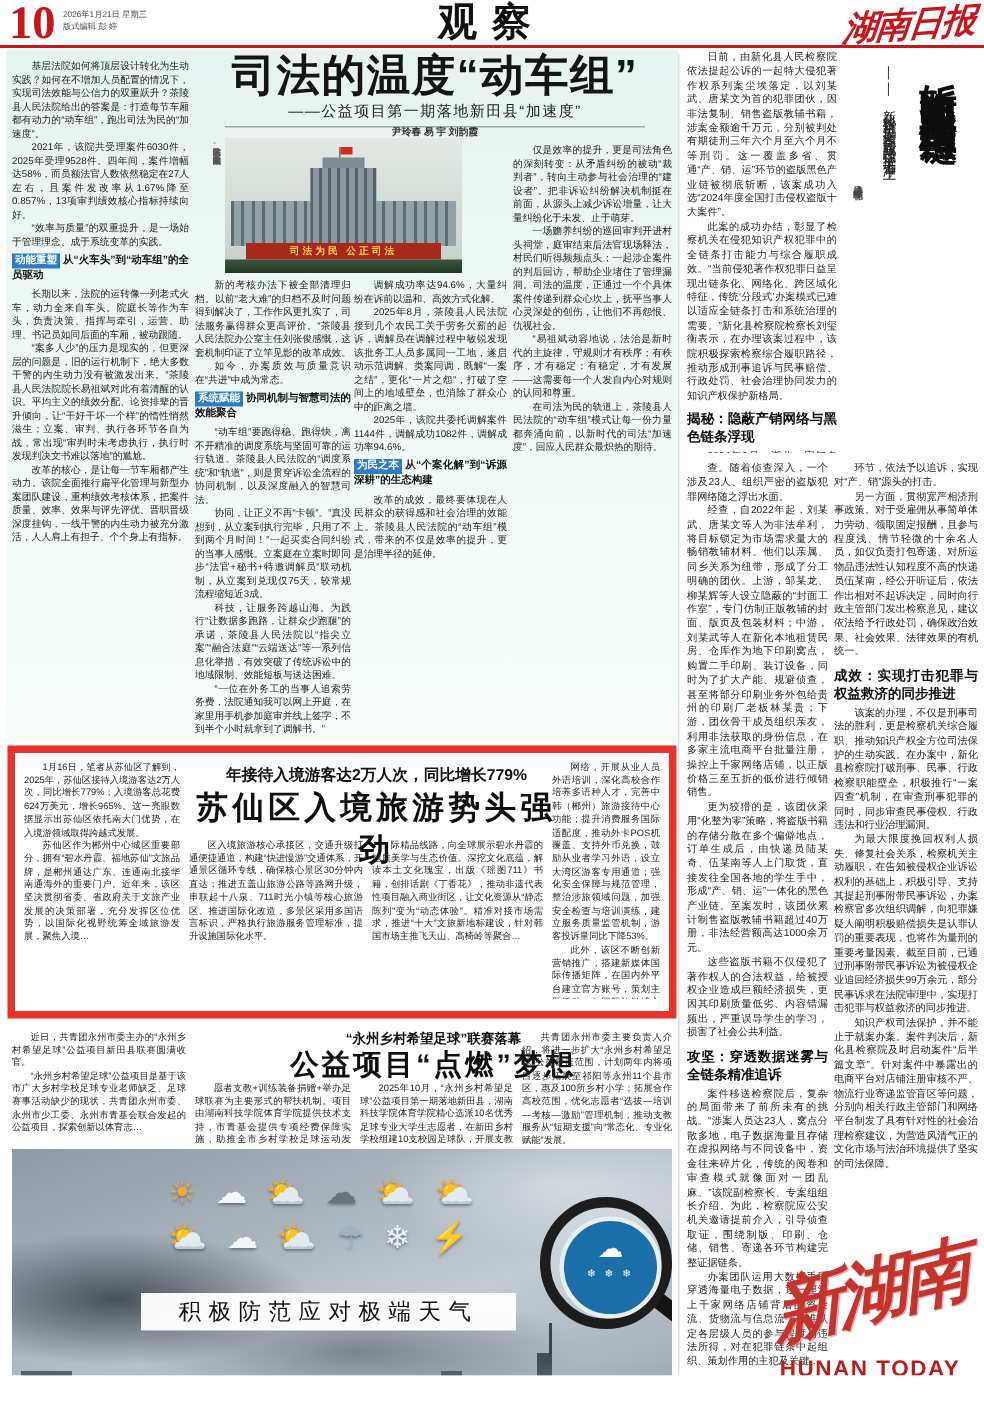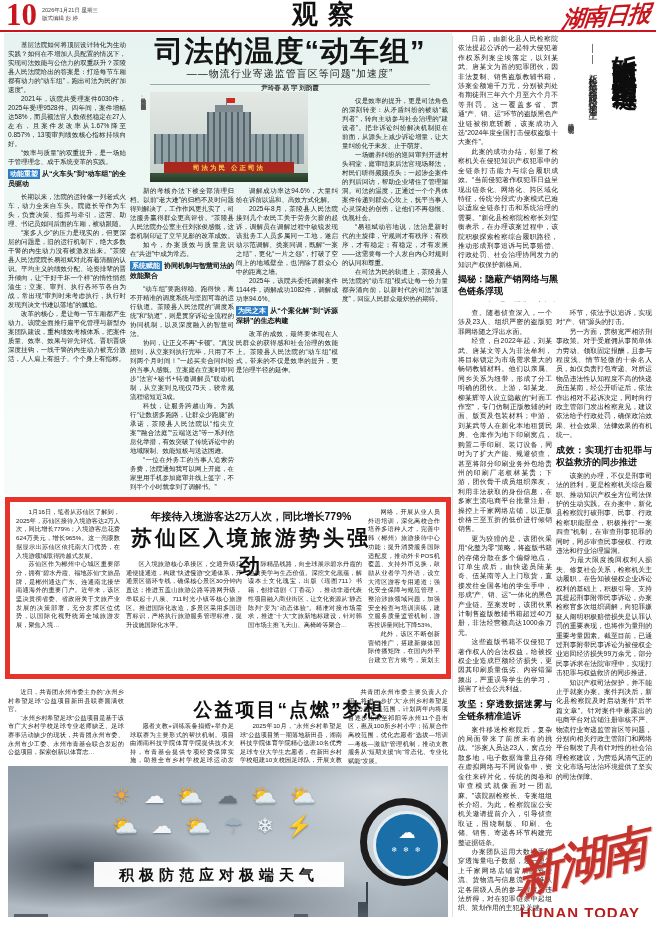--- a/index.html
+++ b/index.html
@@ -95,21 +95,21 @@
   .wicon{font-size:21px;line-height:24px;text-shadow:0 1px 2px rgba(30,40,50,.45);}
   .glass{position:absolute;left:352px;top:32px;width:88px;height:88px;border:7px solid #1d1d1d;
        border-radius:50%;background:rgba(215,225,232,.35);box-sizing:border-box;z-index:3;}
   .glass-inner{position:absolute;left:6px;top:6px;width:62px;height:62px;border-radius:50%;
        background:#1b6fa8;border:3px solid #e8eef2;text-align:center;color:#fff;}
   .glass-cloud{font-size:17px;line-height:26px;display:block;margin-top:6px;}
   .glass-flakes{font-size:7px;letter-spacing:2px;display:block;line-height:8px;}
   .glass-handle{position:absolute;left:418px;top:108px;width:58px;height:11px;background:#141414;
        transform:rotate(38deg);border-radius:4px;z-index:2;}
   .psa-banner{position:absolute;left:86px;top:96px;width:250px;height:25px;background:rgba(255,255,255,.96);
-       text-align:center;font-size:15px;font-weight:700;letter-spacing:5px;line-height:25px;color:#111;z-index:4;}
+       text-align:center;font-size:15px;font-weight:400;letter-spacing:5px;line-height:25px;color:#111;z-index:4;}
   .skyline{position:absolute;left:0;bottom:0;width:100%;height:60px;z-index:1;}
   .bld{position:absolute;bottom:0;background:#49545e;opacity:.9;}
   .bld.b1{left:6px;width:34px;height:34px;background:#3e4952;}
   .bld.b2{left:44px;width:16px;height:24px;}
   .bld.b3{left:180px;width:20px;height:18px;opacity:.65;}
   .bld.b4{left:286px;width:14px;height:34px;background:#414b55;}
   .bld.b5{left:304px;width:22px;height:22px;opacity:.8;}
   .bld.b6{left:350px;width:10px;height:46px;background:#39434c;}
   .bld.b7{left:366px;width:18px;height:26px;opacity:.75;}
   .spire{position:absolute;left:358px;bottom:44px;width:2px;height:22px;background:#39434c;}
@@ -129,21 +129,21 @@
     <div>2026年1月21日 星期三</div>
     <div>版式编辑 彭 婷</div>
   </div>
   <div class="section-title">观察</div>
   <div class="paper-logo">湖南日报</div>
   <div class="red-rule"></div>
   <div class="v-divider"></div>
 
   <div class="main-bg"></div>
   <div class="m-headline">司法的温度“动车组”</div>
-  <div class="m-deck">——物流行业寄递监管盲区等问题“加速度”</div>
+  <div class="m-deck">——公益项目第一期落地新田县“加速度”</div>
   <div class="m-byline">尹玲春 易 宇 刘韵霞</div>
 
   <div class="col" style="left:8px;top:40px;width:118px;height:452px;">
     <div>
         <p class="para">基层法院如何将顶层设计转化为生动实践？如何在不增加人员配置的情况下，实现司法效能与公信力的双重跃升？茶陵县人民法院给出的答案是：打造每节车厢都有动力的“动车组”，跑出司法为民的“加速度”。</p>
         <p class="para">2021年，该院共受理案件6030件，2025年受理9528件。四年间，案件增幅达58%，而员额法官人数依然稳定在27人左右，且案件发改率从1.67%降至0.857%，13项审判绩效核心指标持续向好。</p>
         <p class="para">“效率与质量”的双重提升，是一场始于管理理念、成于系统变革的实践。</p>
       </div>
     <div class="m-sub">
       <span class="badge">动能重塑</span><span class="badge-title">从“火车头”到“动车组”的全员驱动</span>
@@ -226,20 +226,21 @@
     </div>
     <div class="col" style="left:358px;top:6px;width:72px;height:158px;font-size:6.2px;line-height:8.7px;">
       <div>
           <p class="para">网络，开展从业人员外语培训，深化高校合作培养多语种人才，完善中韩（郴州）旅游接待中心功能；提升消费服务国际适配度，推动外卡POS机覆盖、支持外币兑换，鼓励从业者学习外语，设立大湾区游客专用通道；强化安全保障与规范管理，整治涉旅领域问题，加强安全检查与培训演练，建立服务质量监管机制，游客投诉量同比下降53%。</p>
           <p class="para">此外，该区不断创新营销推广，搭建新媒体国际传播矩阵，在国内外平台建立官方账号，策划主题活动，与国际旅游博主合作推广，借力节会平台精准推介，赴韩国、新加坡等目标市场开展专题推介；深化区域协同营销，融入省内城市旅游联盟，借助过境免签政策吸引游客，面向入境口岸开展差异化宣传。</p>
         </div>
 
     </div>
   </div>
 
+  <div class="fb-kicker">“永州乡村希望足球”联赛落幕</div>
   <div class="fb-headline">公益项目“点燃”梦想</div>
   <div class="col" style="left:8px;top:688px;width:116px;height:76px;font-size:6.2px;line-height:8.6px;">
     <div>
         <p class="para">近日，共青团永州市委主办的“永州乡村希望足球”公益项目新田县联赛圆满收官。</p>
         <p class="para">“永州乡村希望足球”公益项目是基于该市广大乡村学校足球专业老师缺乏、足球赛事活动缺少的现状，共青团永州市委、永州市少工委、永州市青基会联合发起的公益项目，探索创新以体育志…</p>
       </div>
   </div>
   <div class="col" style="left:130px;top:722px;width:104px;height:42px;font-size:6.2px;line-height:8.6px;">
     <div>
         <p class="para">愿者支教+训练装备捐赠+举办足球联赛为主要形式的帮扶机制。项目由湖南科技学院体育学院提供技术支持，市青基会提供专项经费保障实施，助推全市乡村学校足球运动发展。</p>

